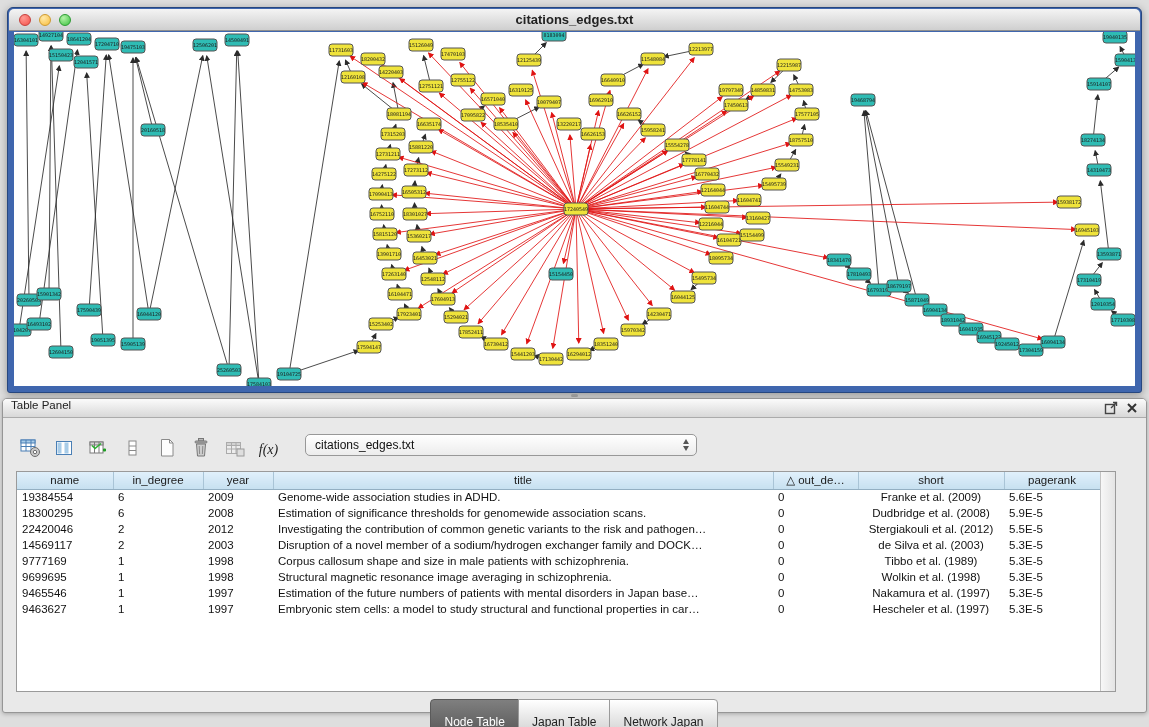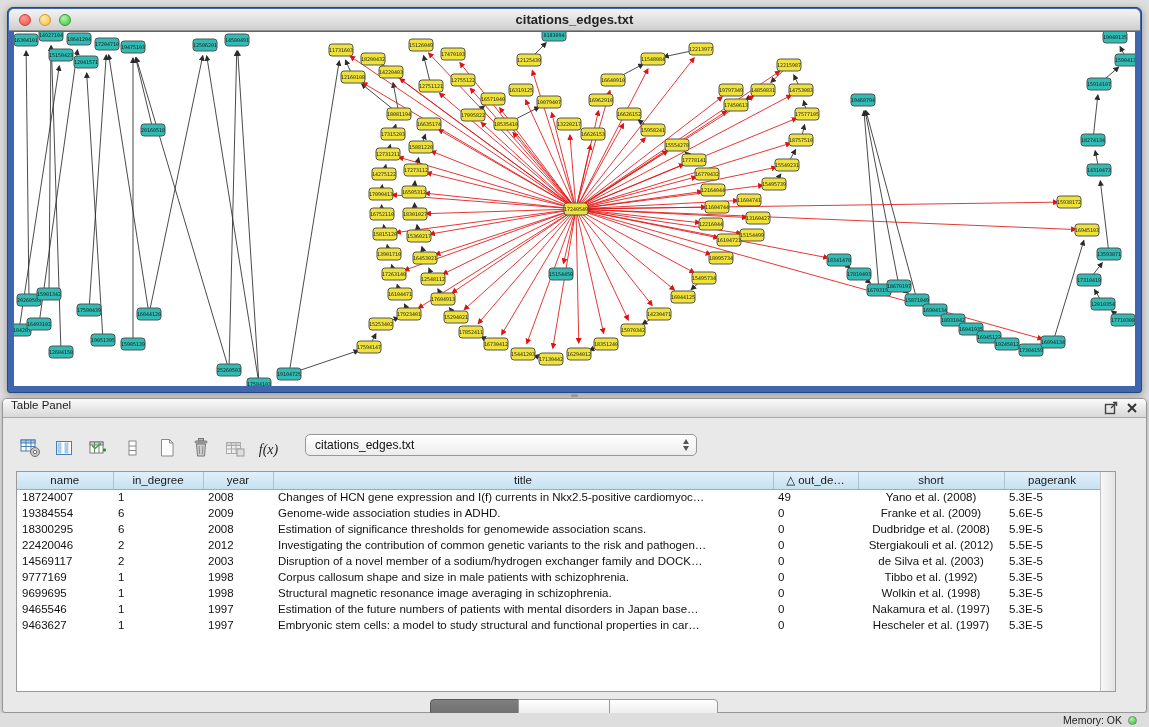--- a/index.html
+++ b/index.html
@@ -668,29 +668,20 @@
               <th>in_degree</th>
               <th>year</th>
               <th>title</th>
               <th>△ out_de…</th>
               <th>short</th>
               <th>pagerank</th>
             </tr>
           </thead>
         <tbody>
             <tr>
-              <td class="c0">18724007</td>
-              <td class="c1">1</td>
-              <td class="c2">2008</td>
-              <td class="c3">Changes of HCN gene expression and I(f) currents in Nkx2.5-positive cardiomyoc…</td>
-              <td class="c4">49</td>
-              <td class="c5">Yano et al. (2008)</td>
-              <td class="c6">5.3E-5</td>
-            </tr>
-            <tr>
               <td class="c0">19384554</td>
               <td class="c1">6</td>
               <td class="c2">2009</td>
               <td class="c3">Genome-wide association studies in ADHD.</td>
               <td class="c4">0</td>
               <td class="c5">Franke et al. (2009)</td>
               <td class="c6">5.6E-5</td>
             </tr>
             <tr>
               <td class="c0">18300295</td>
@@ -718,21 +709,21 @@
               <td class="c4">0</td>
               <td class="c5">de Silva et al. (2003)</td>
               <td class="c6">5.3E-5</td>
             </tr>
             <tr>
               <td class="c0">9777169</td>
               <td class="c1">1</td>
               <td class="c2">1998</td>
               <td class="c3">Corpus callosum shape and size in male patients with schizophrenia.</td>
               <td class="c4">0</td>
-              <td class="c5">Tibbo et al. (1992)</td>
+              <td class="c5">Tibbo et al. (1989)</td>
               <td class="c6">5.3E-5</td>
             </tr>
             <tr>
               <td class="c0">9699695</td>
               <td class="c1">1</td>
               <td class="c2">1998</td>
               <td class="c3">Structural magnetic resonance image averaging in schizophrenia.</td>
               <td class="c4">0</td>
               <td class="c5">Wolkin et al. (1998)</td>
               <td class="c6">5.3E-5</td>
@@ -760,18 +751,14 @@
       <div class="vscroll"></div>
     </div>
 
     <div class="tabs-row">
         <button class="tab sel">Node Table</button>
         <button class="tab">Japan Table</button>
         <button class="tab">Network Japan</button>
       </div>
   </div>
 
-  <div class="statusbar">
-    <span>Memory: OK</span>
-    <span class="mem-dot"></span>
-  </div>
 
 </div>
 
 </body></html>

